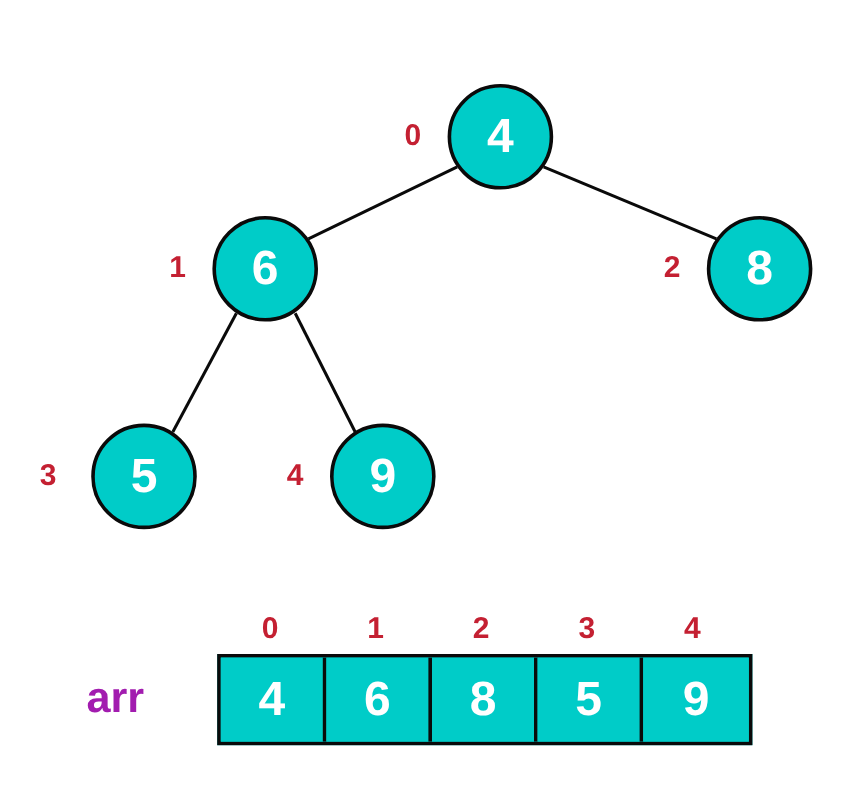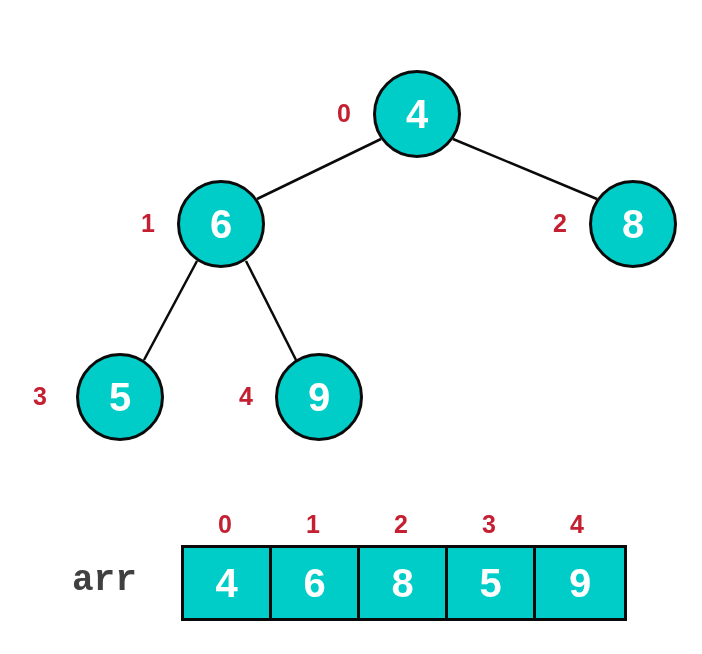--- a/index.html
+++ b/index.html
@@ -73,25 +73,25 @@
     left: 0;
     top: 0;
     width: 702px;
     height: 654px;
   }
   .array-label {
     position: absolute;
     left: 72px;
     top: 563px;
     width: 90px;
-    color: #404040;
+    color: #a21caf;
     font-weight: bold;
     font-size: 36px;
     line-height: 1;
-    font-family: Liberation Mono, monospace;
+    font-family: Liberation Sans, sans-serif;
     user-select: none;
   }
   .array-row {
     position: absolute;
     left: 181px;
     top: 545px;
     height: 76px;
     display: flex;
     border: 3px solid #0a0a0a;
     box-sizing: border-box;

